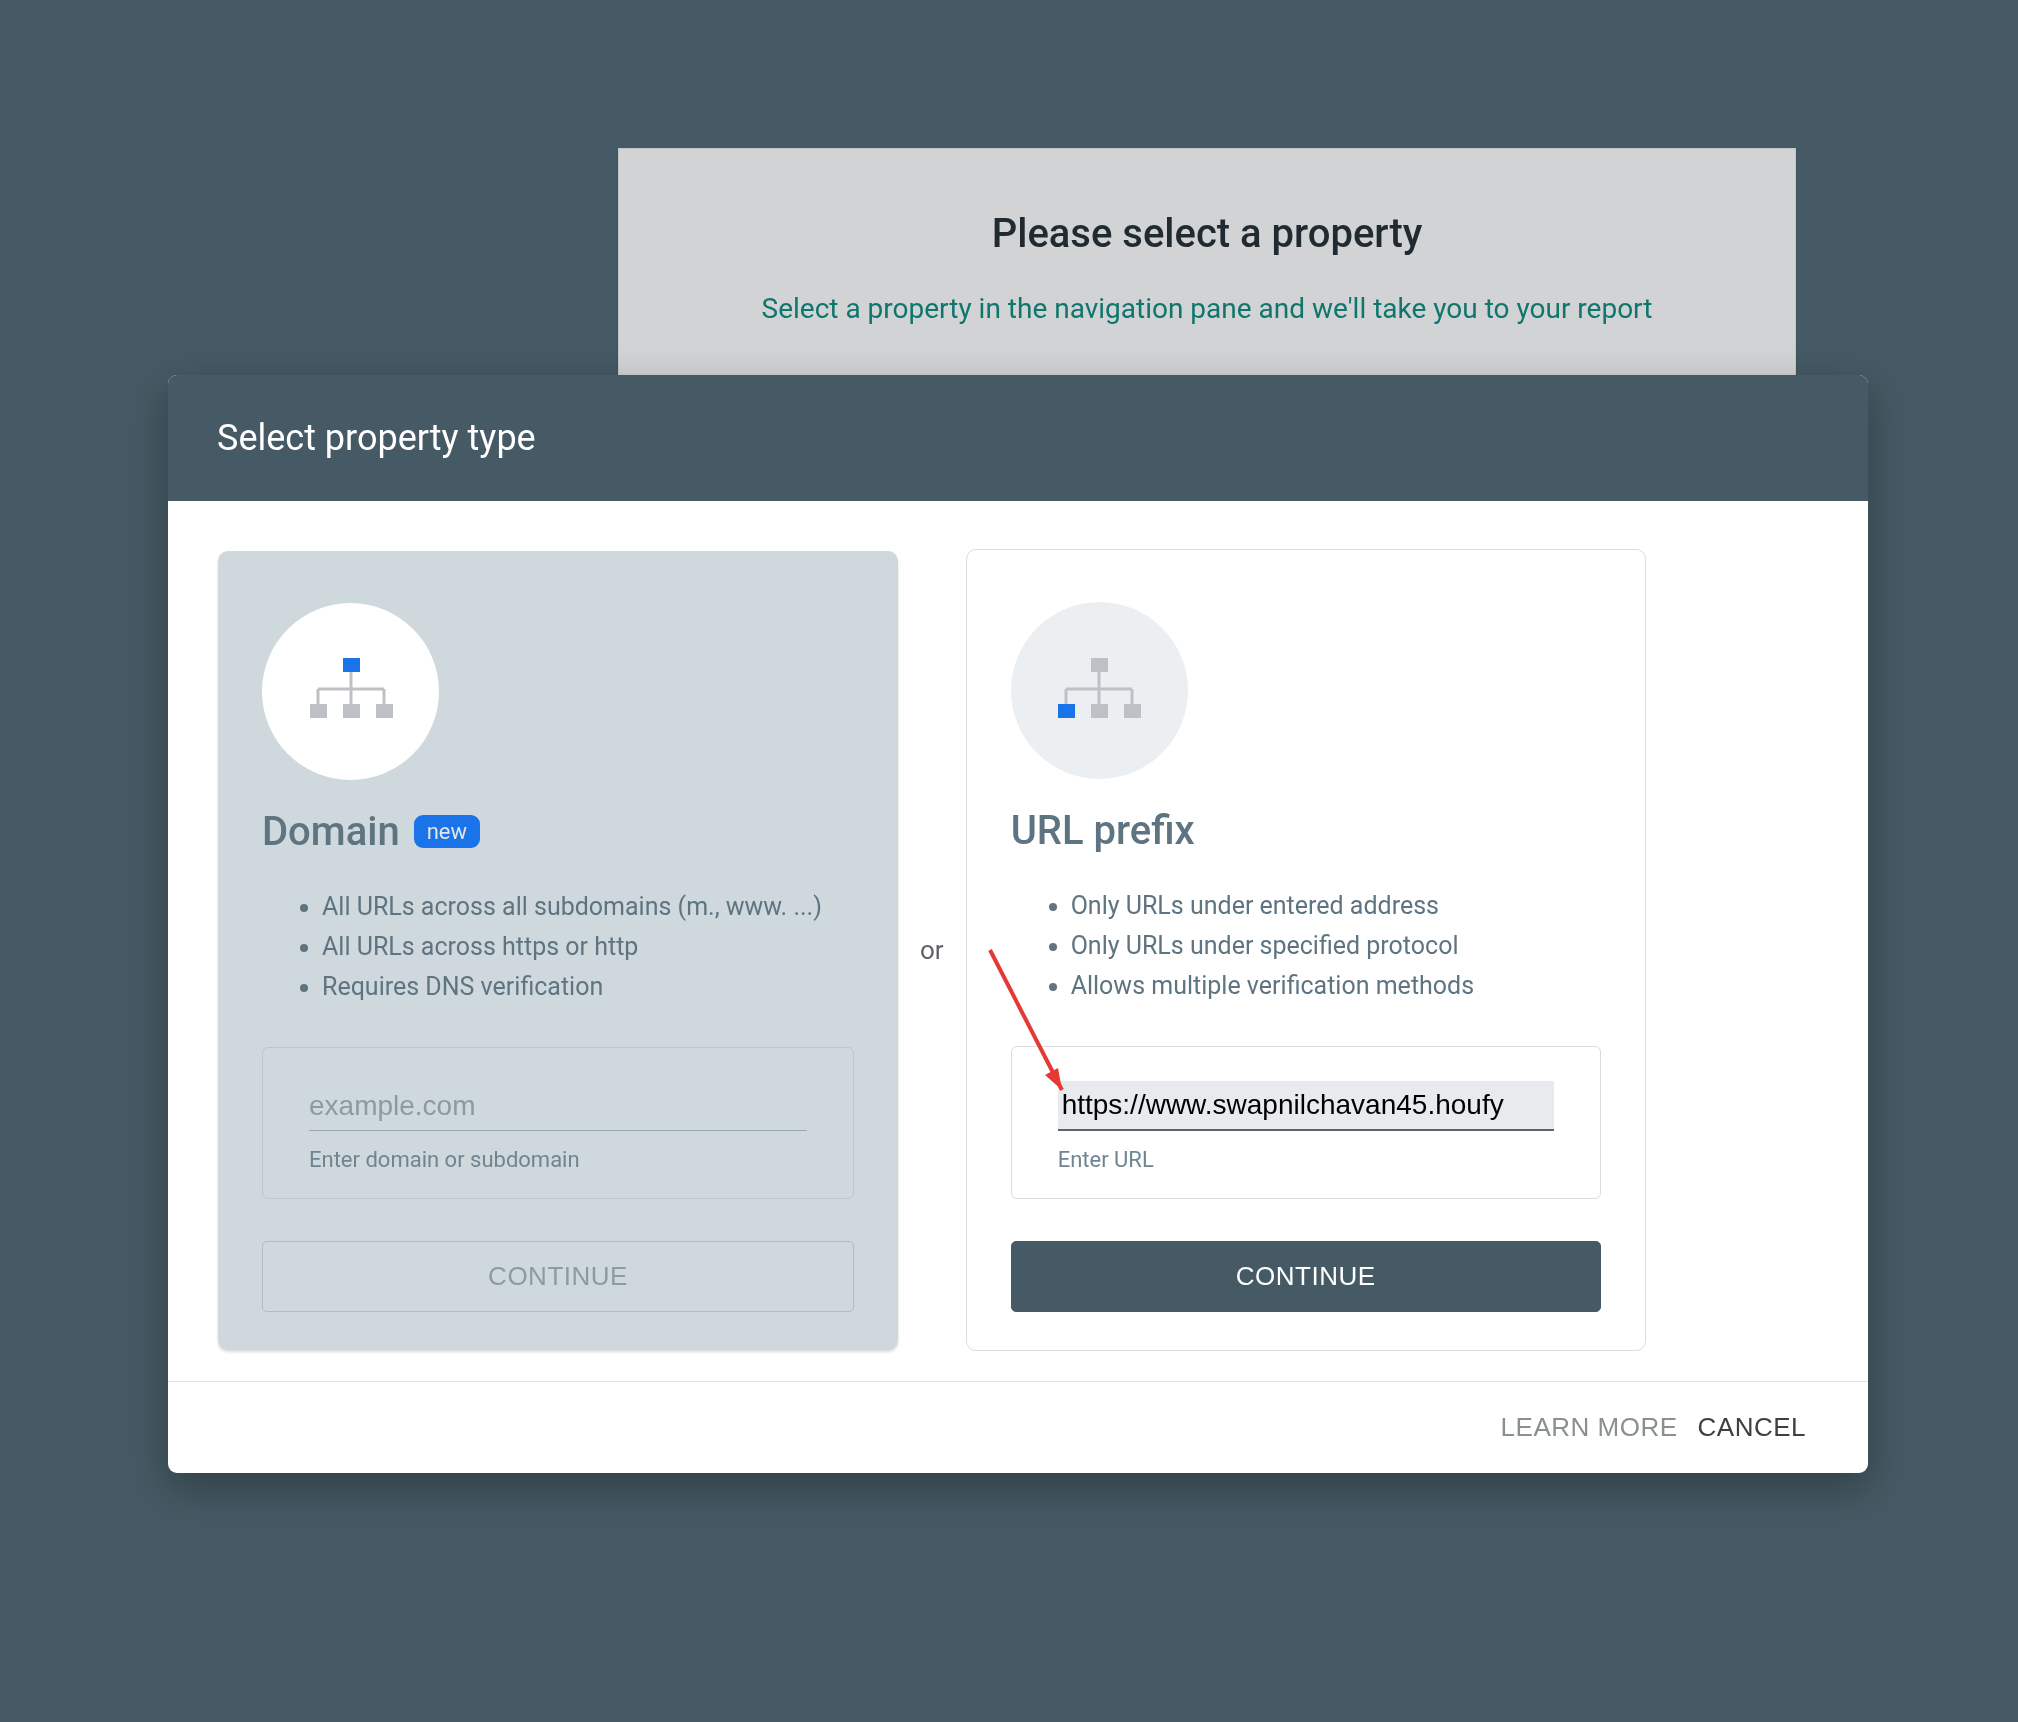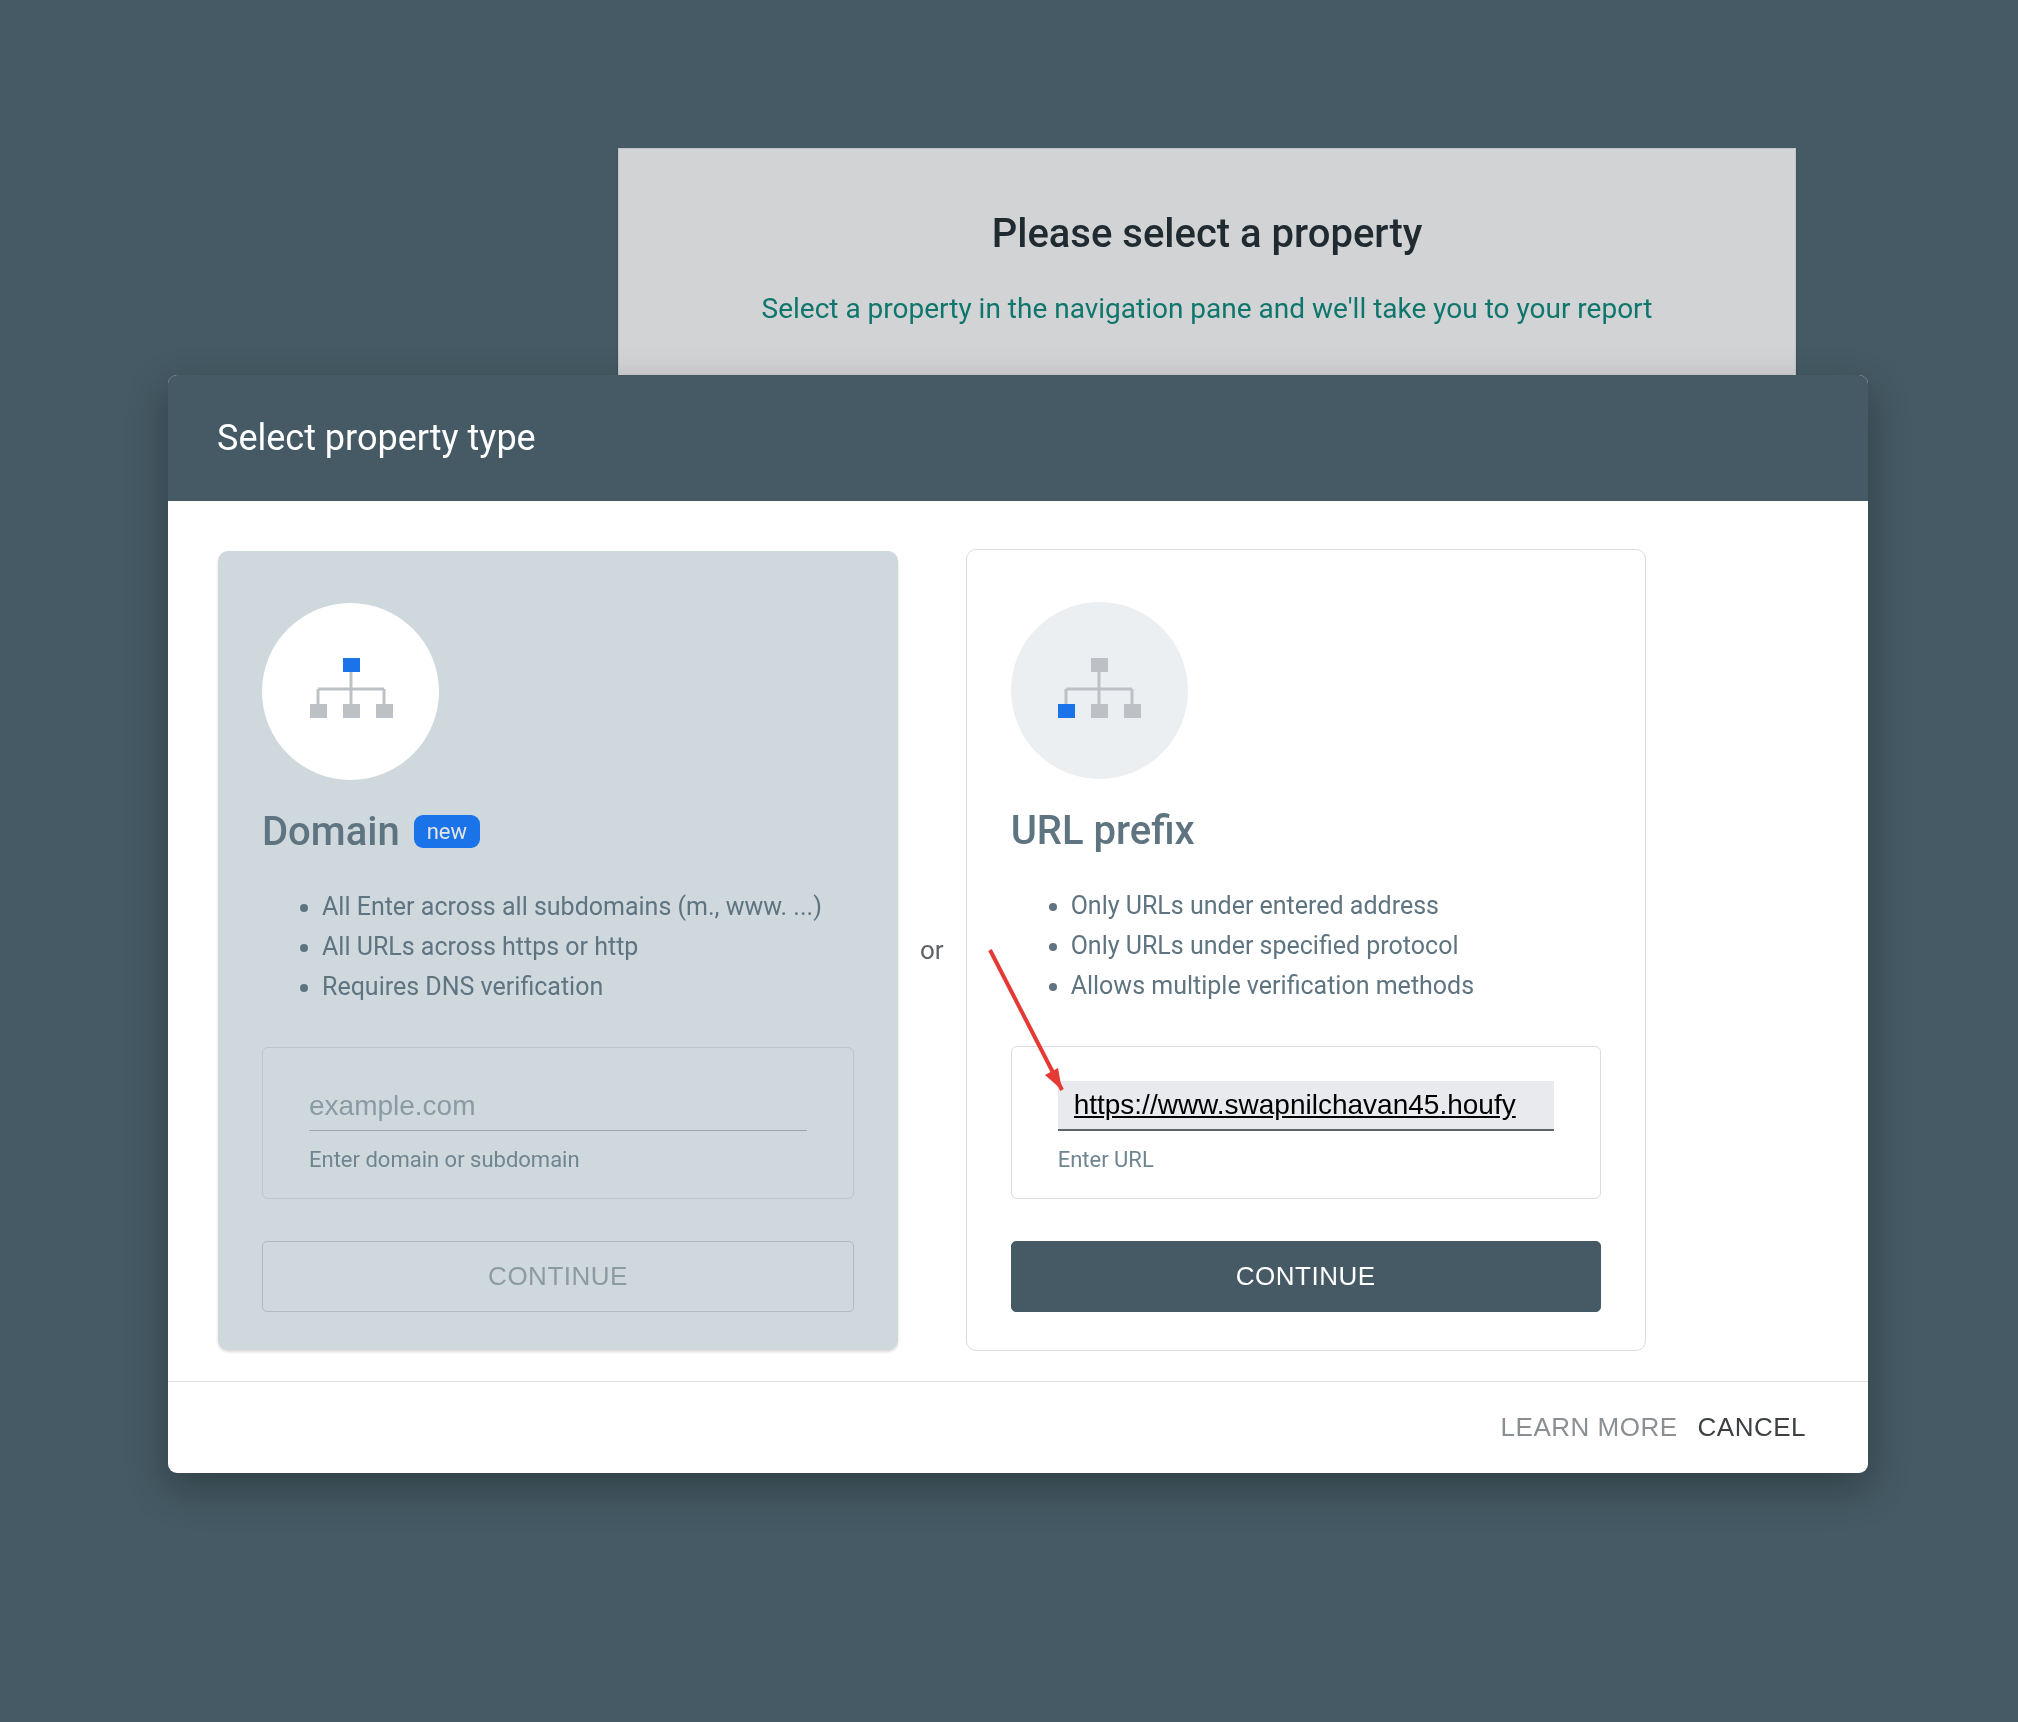--- a/index.html
+++ b/index.html
@@ -133,25 +133,24 @@
       background: transparent;
       font-size: 28px;
       padding: 8px 0;
       color: #14532d;
       outline: none;
       margin-bottom: 16px;
     }
     .text-input::placeholder { color: #8a9ba4; }
     .text-input.filled {
       background: #e8eaed;
-      padding: 8px 16px;
+      padding: 8px 4px;
       font-size: 28px;
       color: #000;
       border-bottom: 2px solid #5f6368;
-      text-decoration: underline;
     }
     .input-helper {
       font-size: 22px;
       color: #6f8590;
     }
     .continue-btn {
       padding: 19px 34px;
       font-size: 26px;
       font-weight: 500;
       letter-spacing: 0.5px;
@@ -226,21 +225,21 @@
           <rect x="4" y="48" width="17" height="14" fill="#bdc1c6"></rect>
           <rect x="37" y="48" width="17" height="14" fill="#bdc1c6"></rect>
           <rect x="70" y="48" width="17" height="14" fill="#bdc1c6"></rect>
         </svg>
       </div>
       <div class="card-title-row">
         <span class="card-title">Domain</span>
         <span class="badge">new</span>
       </div>
       <ul class="feature-list">
-        <li>All Enter across all subdomains (m., www. ...)</li>
+        <li>All URLs across all subdomains (m., www. ...)</li>
         <li>All URLs across https or http</li>
         <li>Requires DNS verification</li>
       </ul>
       <div class="input-box">
         <input type="text" class="text-input" placeholder="example.com" style="">
         <div class="input-helper">Enter domain or subdomain</div>
       </div>
       <button class="continue-btn disabled">CONTINUE</button>
     </div>
 

